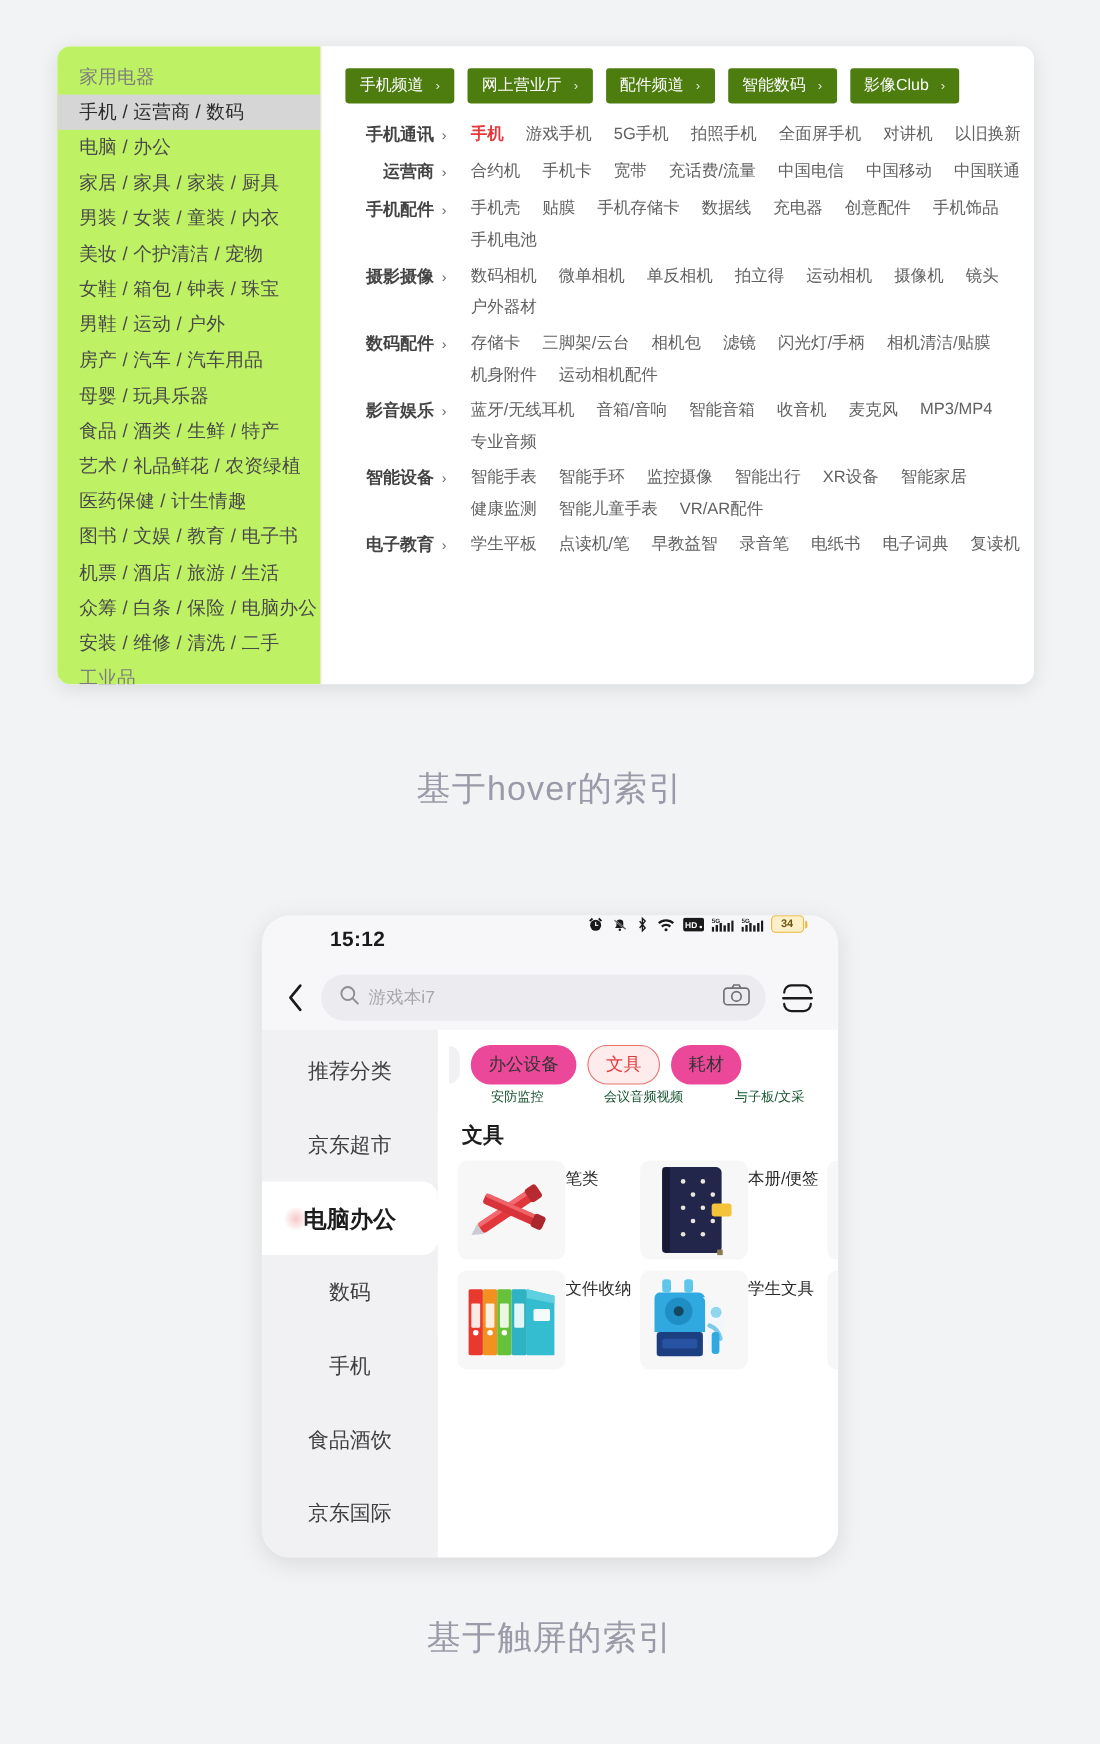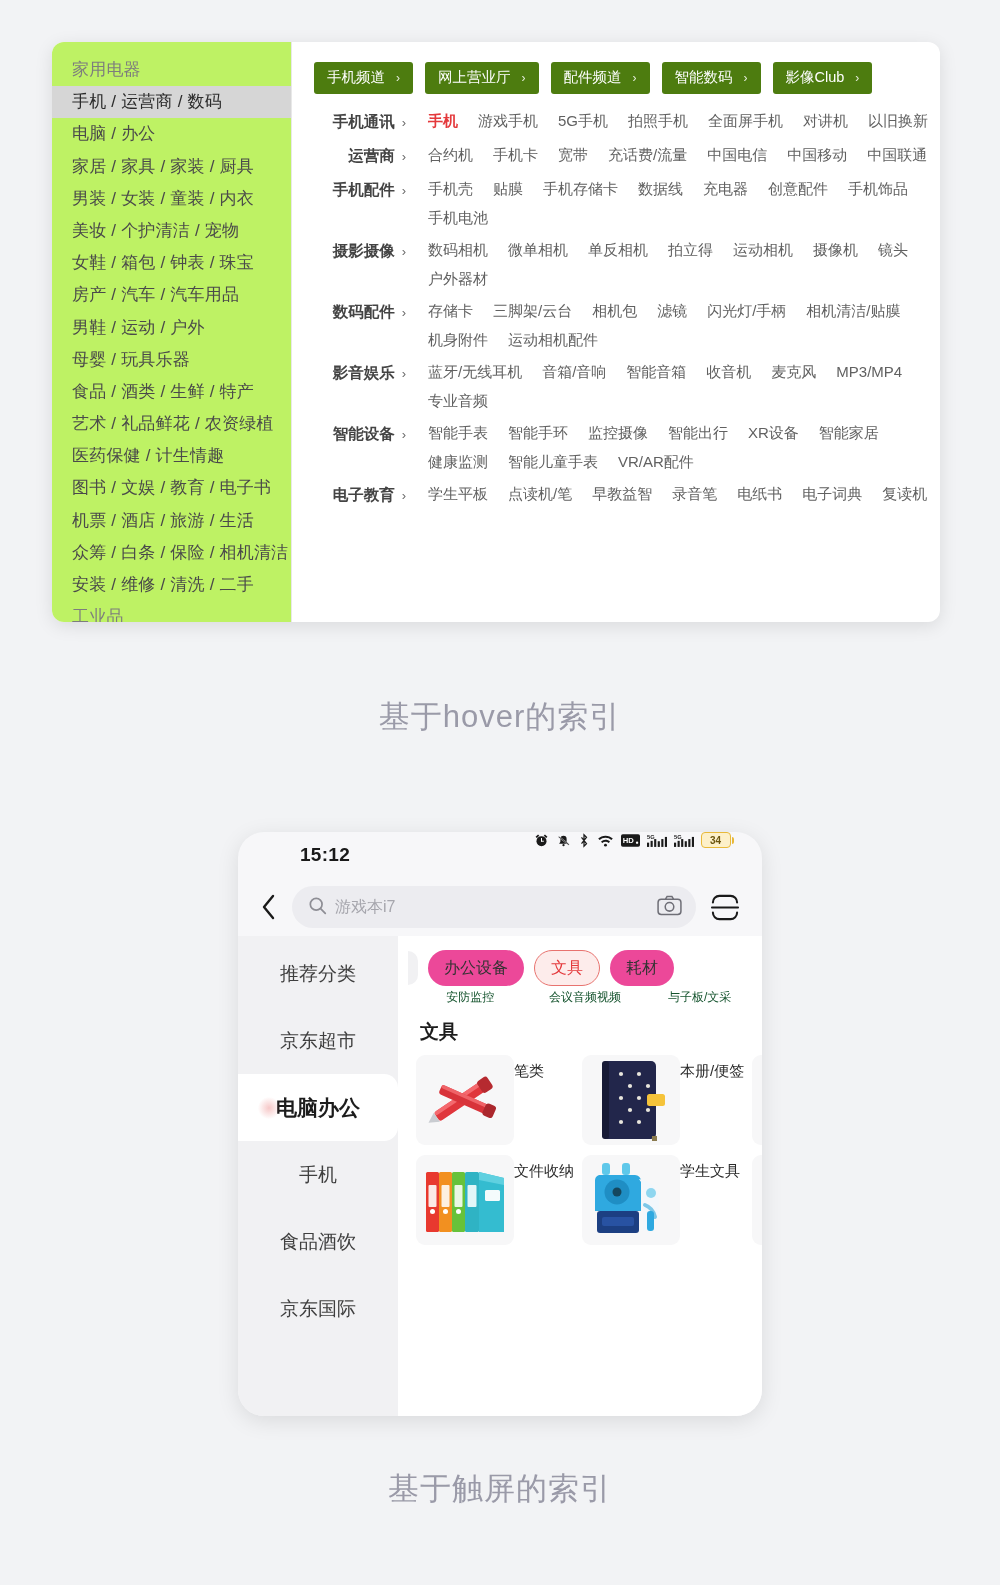--- a/index.html
+++ b/index.html
@@ -263,29 +263,29 @@
 <div class="desktop-panel">
 
   <div class="dp-sidebar">
       <div class="dp-side-item dim">家用电器</div>
       <div class="dp-side-item active">手机 / 运营商 / 数码</div>
       <div class="dp-side-item">电脑 / 办公</div>
       <div class="dp-side-item">家居 / 家具 / 家装 / 厨具</div>
       <div class="dp-side-item">男装 / 女装 / 童装 / 内衣</div>
       <div class="dp-side-item">美妆 / 个护清洁 / 宠物</div>
       <div class="dp-side-item">女鞋 / 箱包 / 钟表 / 珠宝</div>
+      <div class="dp-side-item">男鞋 / 运动 / 户外</div>
       <div class="dp-side-item">房产 / 汽车 / 汽车用品</div>
-      <div class="dp-side-item">男鞋 / 运动 / 户外</div>
       <div class="dp-side-item">母婴 / 玩具乐器</div>
       <div class="dp-side-item">食品 / 酒类 / 生鲜 / 特产</div>
       <div class="dp-side-item">艺术 / 礼品鲜花 / 农资绿植</div>
       <div class="dp-side-item">医药保健 / 计生情趣</div>
       <div class="dp-side-item">图书 / 文娱 / 教育 / 电子书</div>
       <div class="dp-side-item">机票 / 酒店 / 旅游 / 生活</div>
-      <div class="dp-side-item">众筹 / 白条 / 保险 / 相机清洁</div>
+      <div class="dp-side-item">众筹 / 白条 / 保险 / 电脑办公</div>
       <div class="dp-side-item">安装 / 维修 / 清洗 / 二手</div>
       <div class="dp-side-item dim">工业品</div>
     </div>
 
   <div class="dp-content">
     <div class="dp-chips">
         <div class="dp-chip">
           <span>手机频道</span>
           <span class="chev">›</span>
         </div>
@@ -541,20 +541,23 @@
   <div class="phone-body">
     <div class="ph-sidebar">
         <div class="ph-side-item">
           <span>推荐分类</span>
         </div>
         <div class="ph-side-item pre-active">
           <span>京东超市</span>
         </div>
         <div class="ph-side-item active">
           <span>电脑办公</span>
+        </div>
+        <div class="ph-side-item post-active">
+          <span>数码</span>
         </div>
         <div class="ph-side-item">
           <span>手机</span>
         </div>
         <div class="ph-side-item">
           <span>食品酒饮</span>
         </div>
         <div class="ph-side-item">
           <span>京东国际</span>
         </div>

